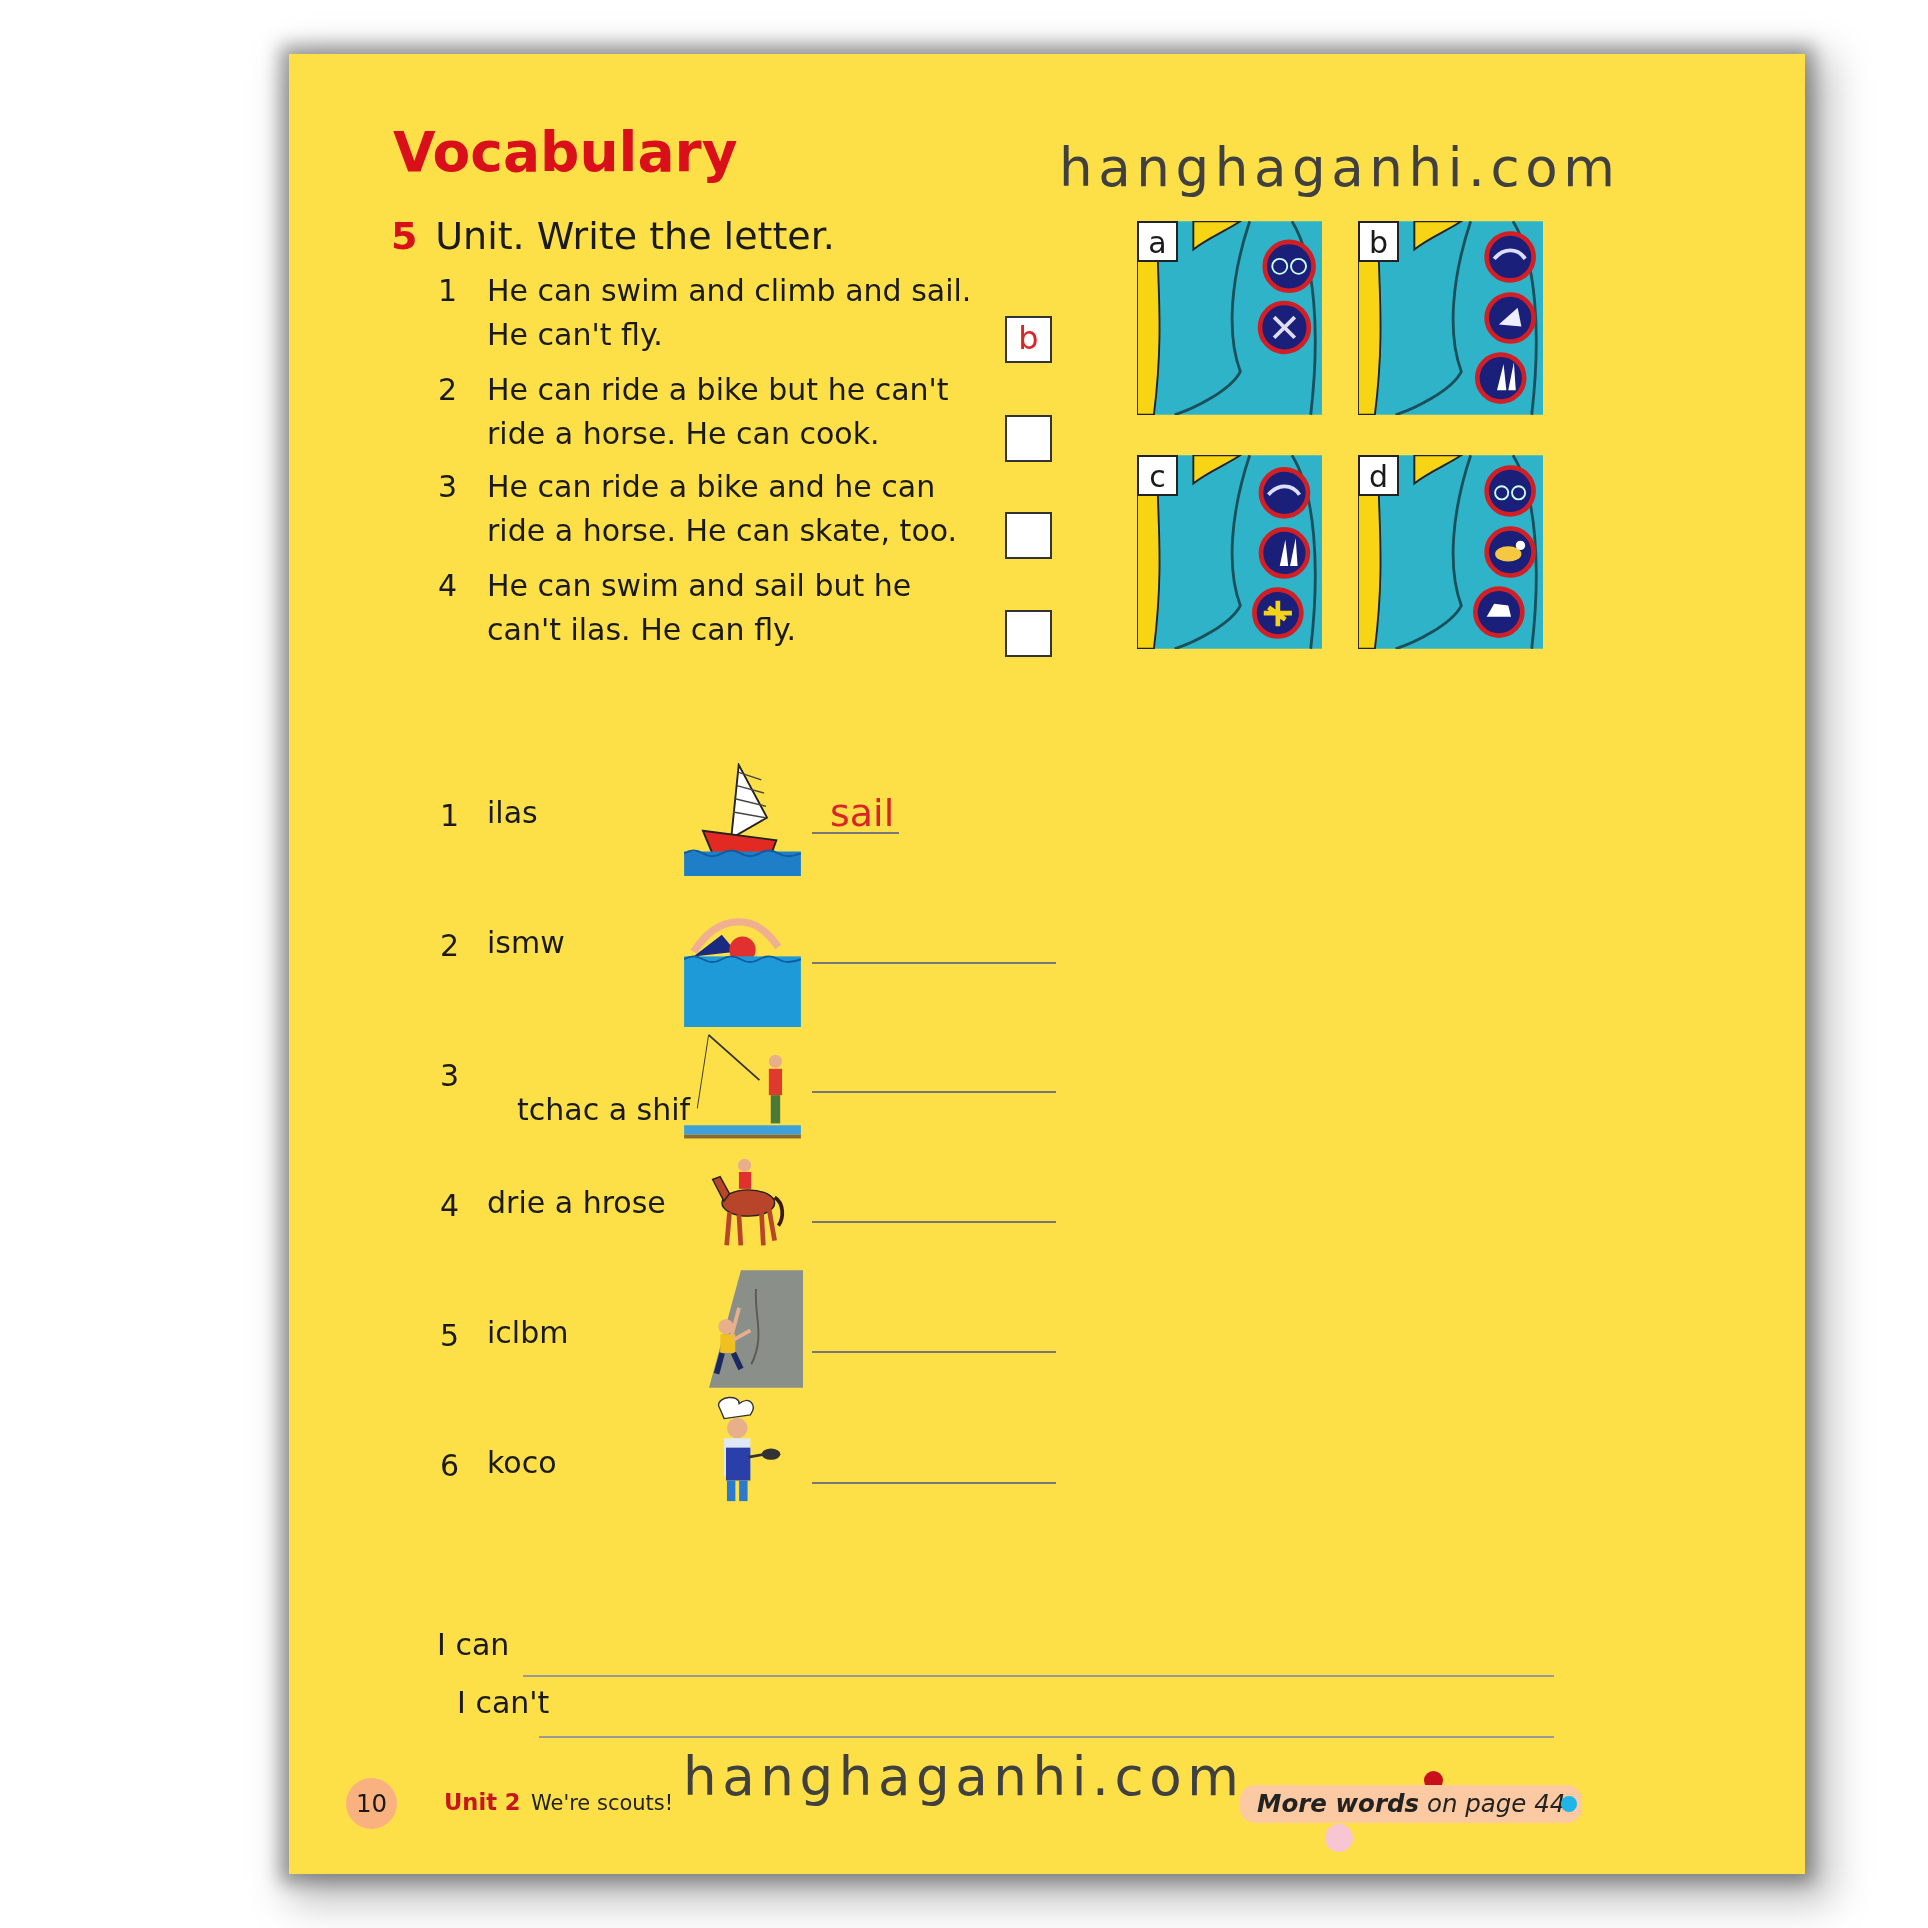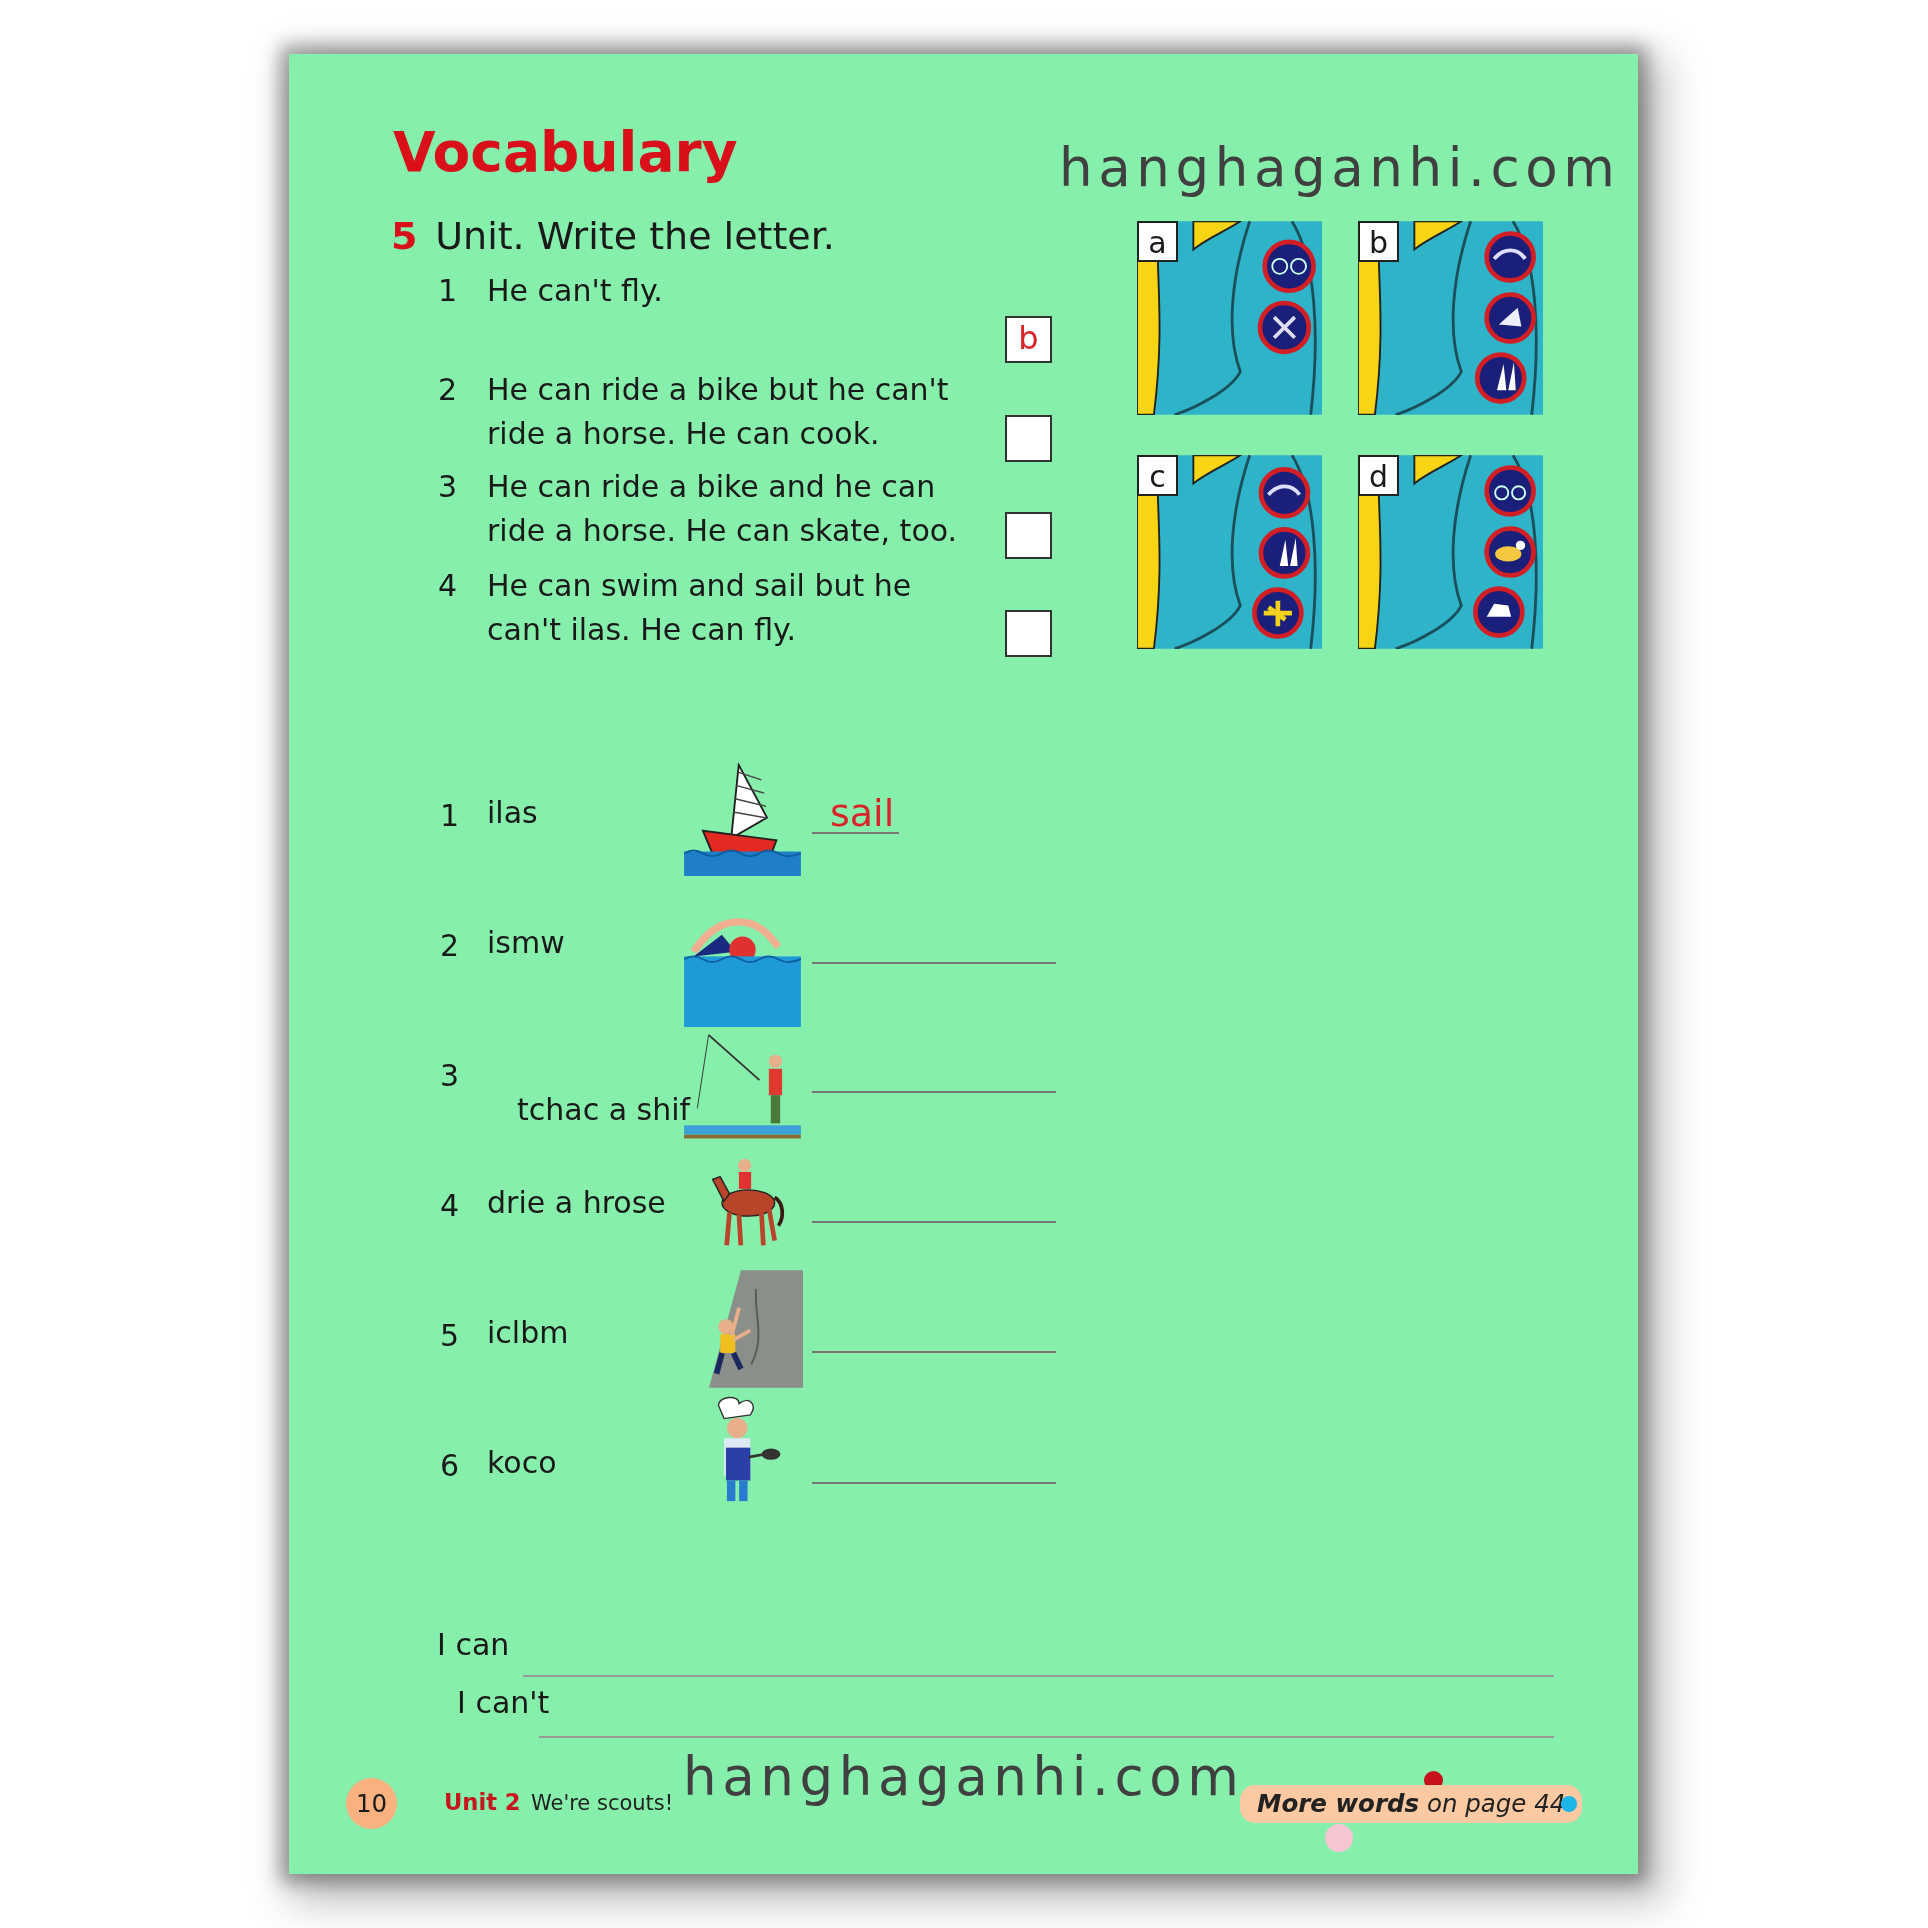--- a/index.html
+++ b/index.html
@@ -1,21 +1,21 @@
 <!DOCTYPE html>
 <html style="font-size:15px"><head>
 <meta charset="utf-8">
 <style>
   html, body { margin:0; padding:0; }
   body {
     width:1928px; height:1928px; background:#ffffff; position:relative; overflow:hidden;
     font-family:"DejaVu Sans", sans-serif; color:#1a1a1a;
   }
   .page {
-    position:absolute; left:289px; top:54px; width:1349px; height:1820px; background:#86efac;
+    position:absolute; left:289px; top:54px; width:1516px; height:1820px; background:#fde047;
     box-shadow: 0 0 17px 9.4px rgba(0,0,0,0.35), 13px 15px 38px 13px rgba(0,0,0,0.25);
   }
   .abs { position:absolute; }
   .title {
     left:104px; top:66px; font-size:55px; font-weight:bold; color:#d9101a; letter-spacing:0px;
   }
   .watermark {
     color:#404040; font-size:53px; letter-spacing:5.6px; white-space:nowrap;
   }
   .ex-num { color:#d9101a; font-weight:bold; font-size:38px; }
@@ -59,20 +59,21 @@
   <div class="abs watermark" style="left:770px; top:83px;">hanghaganhi.com</div>
 
   <div class="abs" style="left:102px; top:160px;">
     <span class="ex-num">5</span>
     <span class="ex-head" style="margin-left:13px;">Unit. Write the letter.</span>
   </div>
 
   <div class="abs" style="left:149px; top:215px; width:565px;">
     <span class="abs item-num" style="left:0; top:3.8px;">1</span>
     <div class="abs item-text" style="left:49px; top:0; white-space:nowrap;">
+      <div>He can swim and climb and sail.</div>
       <div>He can't fly.</div>
     </div>
   </div>
   <div class="abs ans-box" style="left:716px; top:262px;">b</div>
 
   <div class="abs" style="left:149px; top:314px; width:565px;">
     <span class="abs item-num" style="left:0; top:3.8px;">2</span>
     <div class="abs item-text" style="left:49px; top:0; white-space:nowrap;">
       <div>He can ride a bike but he can't</div>
       <div>ride a horse. He can cook.</div>

